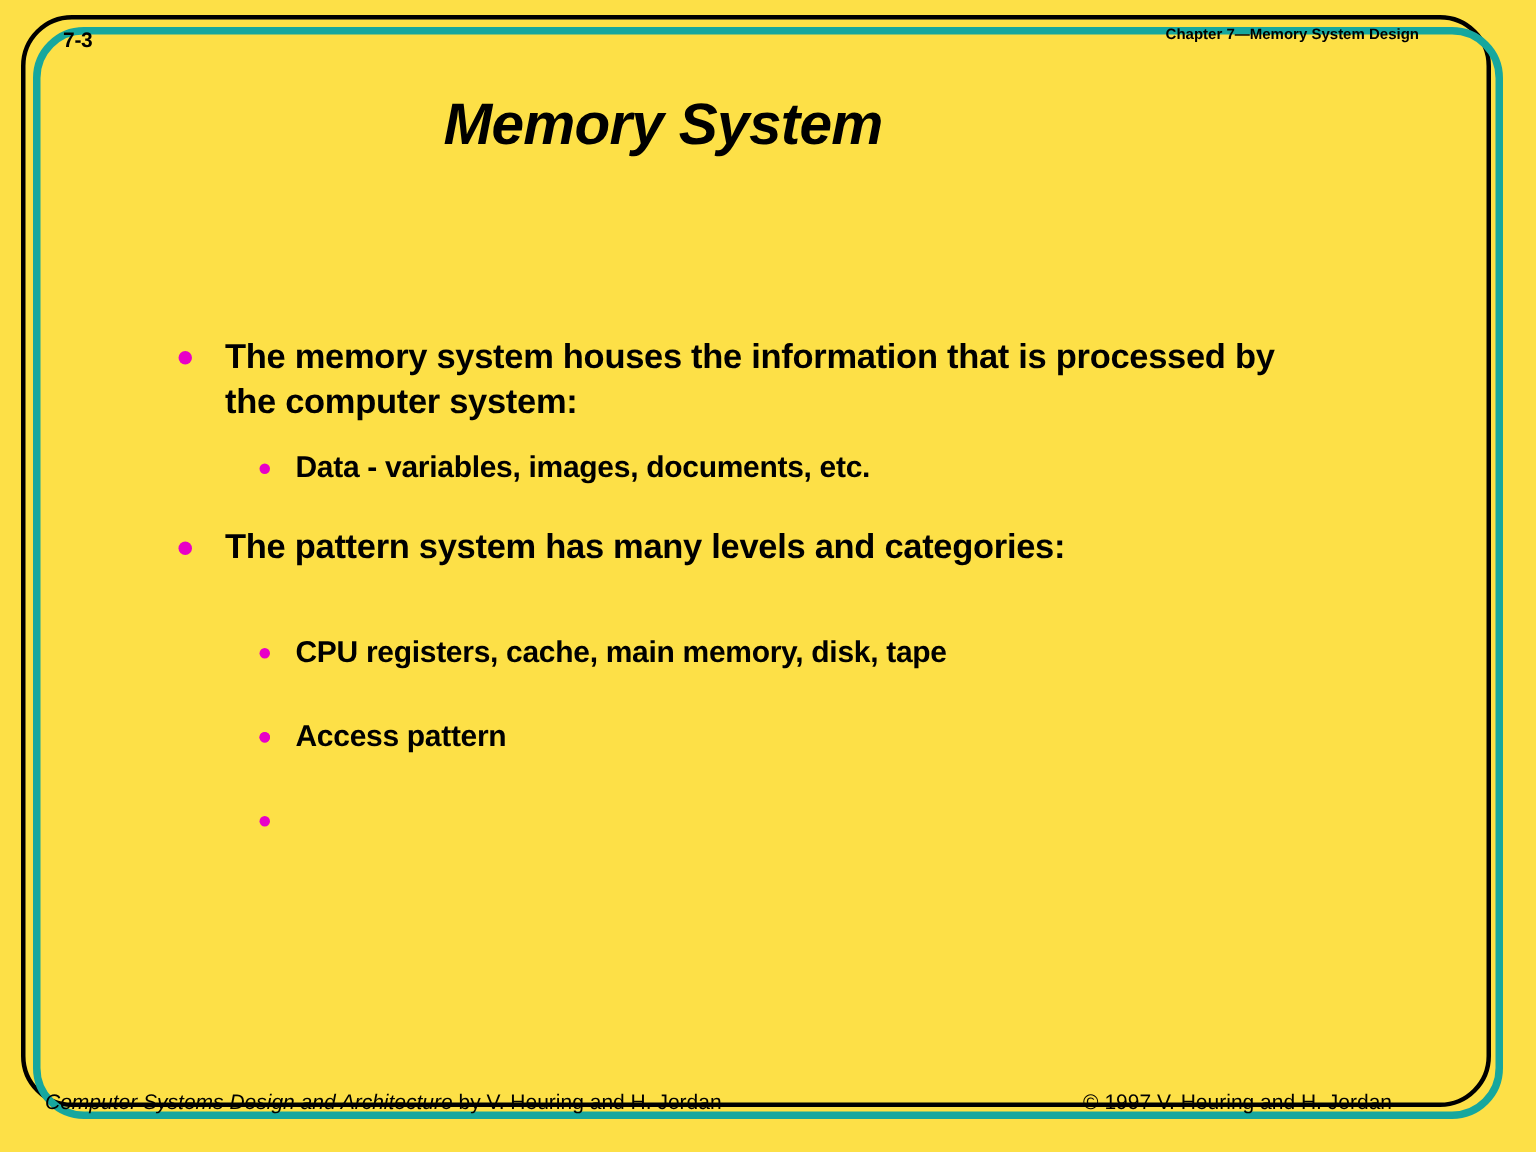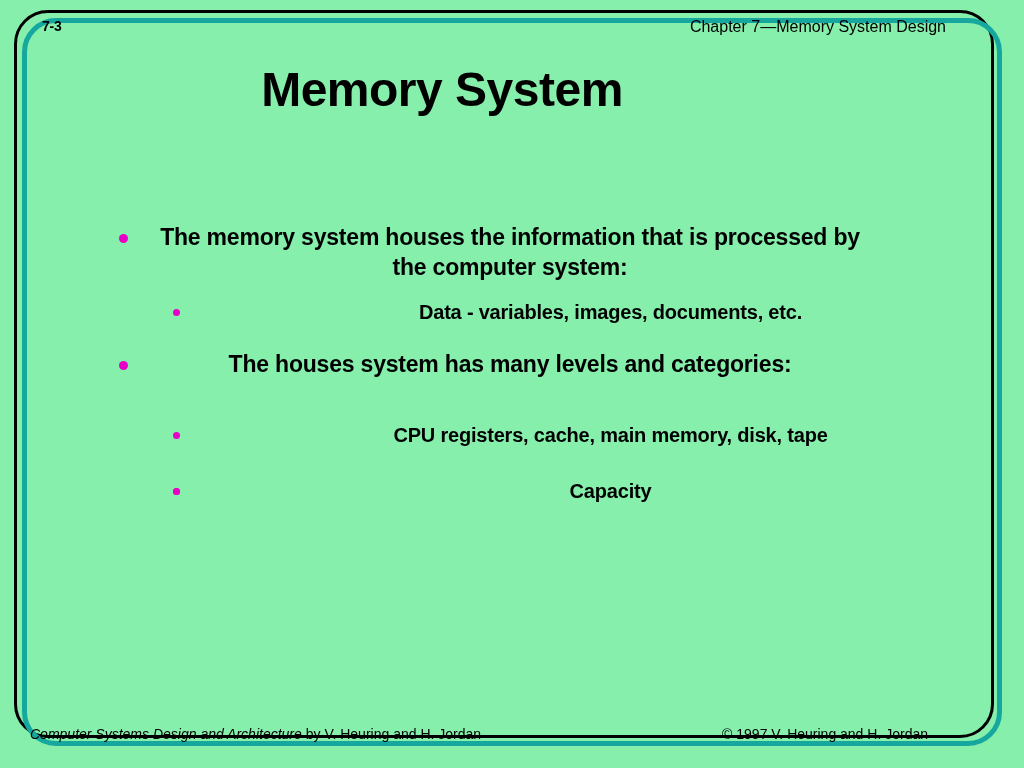--- a/index.html
+++ b/index.html
@@ -13,21 +13,21 @@
     font-family: "Liberation Sans", sans-serif;
     overflow: hidden;
     position: relative;
   }
 
   .slide {
     position: absolute;
     left: 0; top: 0;
     width: 1024px;
     height: 768px;
-    background: #86efac;
+    background: #fde047;
   }
 
   
   .frame-teal {
     position: absolute;
     left: 22px;
     top: 18px;
     width: 980px;
     height: 728px;
     border: 5px solid #16a79e;
@@ -60,46 +60,46 @@
     top: 0;
     font-size: 14px;
     font-weight: bold;
     color: #000000;
     letter-spacing: -0.2px;
   }
   .chapter-label {
     position: absolute;
     right: 78px;
     top: 0;
-    font-size: 16px;
-    font-weight: normal;
+    font-size: 10px;
+    font-weight: bold;
     color: #000000;
     white-space: nowrap;
   }
 
   
   .slide-title {
     position: absolute;
     left: 0;
     top: 62px;
     width: 884px;
     text-align: center;
-    font-size: 48px;
+    font-size: 39px;
     font-weight: bold;
     color: #000000;
     letter-spacing: -0.5px;
+    font-style: italic;
   }
 
   
   .body {
     position: absolute;
     left: 0;
     top: 222px;
     width: 1024px;
-    text-align: center;
   }
 
   .bullet-row {
     position: relative;
     display: block;
   }
 
   .bullet-l1 {
     padding-left: 150px;
     margin-bottom: 0;
@@ -204,39 +204,42 @@
     <div class="bullet-row bullet-l2 sub-tight">
       <span class="dot"></span>
       <span class="txt">Data - variables, images, documents, etc.</span>
     </div>
 
 
     <div class="gap-b"></div>
 
     <div class="bullet-row bullet-l1">
       <span class="dot"></span>
-      <span class="txt">The houses system has many levels and categories:</span>
+      <span class="txt">The pattern system has many levels and categories:</span>
     </div>
 
     <div class="gap-b"></div>
 
     <div class="bullet-row bullet-l2 sub-loose">
       <span class="dot"></span>
       <span class="txt">CPU registers, cache, main memory, disk, tape</span>
     </div>
 
     <div class="bullet-row bullet-l2 sub-loose">
       <span class="dot"></span>
     </div>
 
 
-
-    <div class="bullet-row bullet-l2 sub-loose">
-      <span class="dot"></span>
-      <span class="txt">Capacity</span>
+    <div class="bullet-row bullet-l2 sub-loose">
+      <span class="dot"></span>
+      <span class="txt">Access pattern</span>
+    </div>
+
+    <div class="bullet-row bullet-l2 sub-loose">
+      <span class="dot"></span>
     </div>
 
   </div>
 
   <div class="footer">
     <div class="footer-left">
       <span class="work-title">Computer Systems Design and Architecture</span><span> by V. Heuring and H. Jordan</span>
     </div>
     <div class="footer-right">© 1997 V. Heuring and H. Jordan</div>
   </div>

